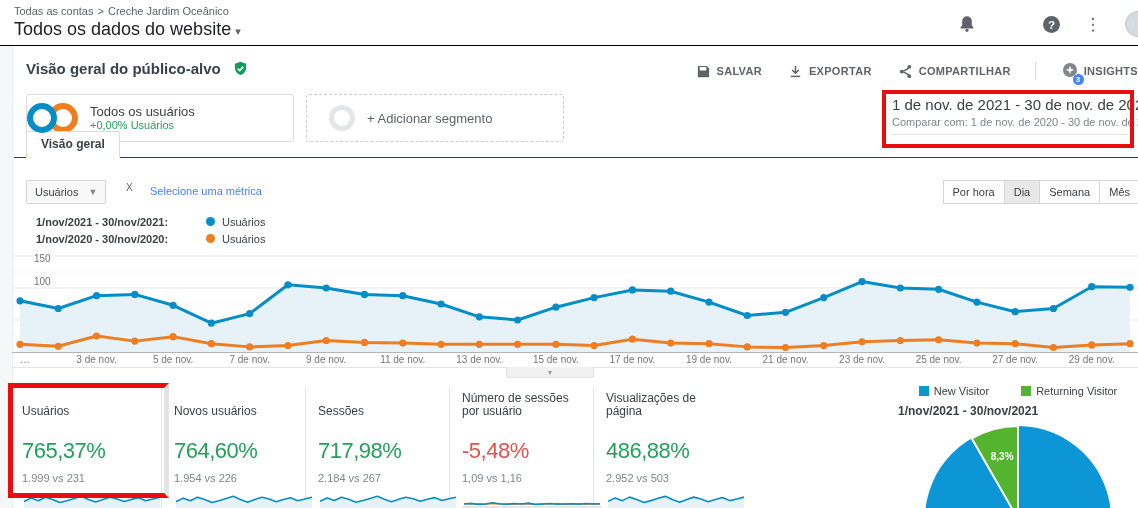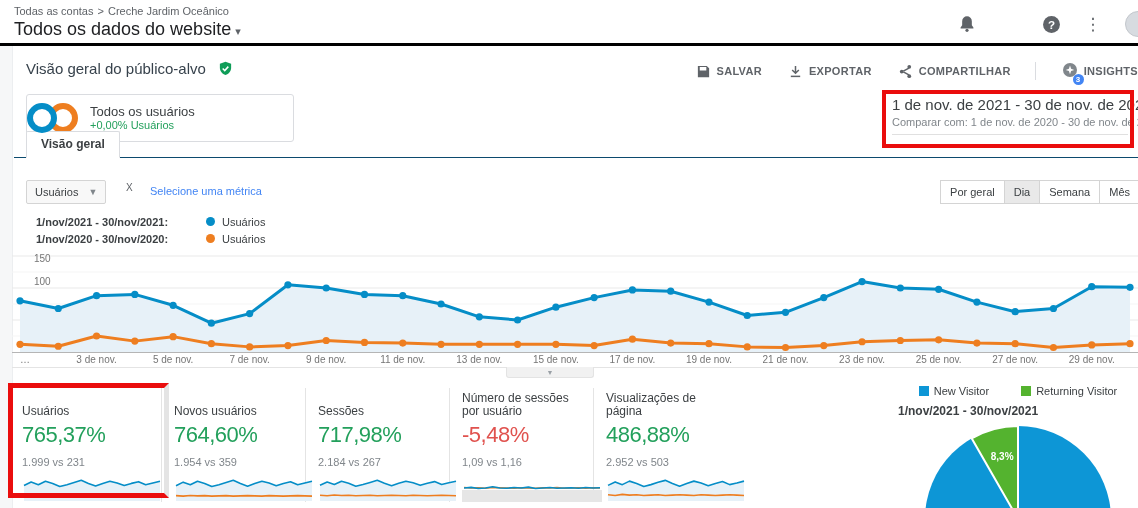--- a/index.html
+++ b/index.html
@@ -2,34 +2,34 @@
 <html><head>
 <meta charset="utf-8">
 <style>
   * { box-sizing: border-box; }
   html,body { margin:0; padding:0; }
   body {
     width:1138px; height:508px; overflow:hidden; position:relative;
     font-family:"Liberation Sans", sans-serif; background:#fff; color:#3c4043;
   }
   
-  .topbar { position:absolute; top:0; left:0; right:0; height:46px; background:#fff; border-bottom:3px solid #000000; }
+  .topbar { position:absolute; top:0; left:0; right:0; height:46px; background:#fff; border-bottom:1px solid #000000; }
   .breadcrumb { position:absolute; top:5px; left:14px; font-size:11px; color:#5f6368; }
   .breadcrumb .sep { margin:0 4px; }
   .acct-title { position:absolute; top:19px; left:14px; font-size:18px; color:#202124; }
   .acct-title .caret { font-size:11px; color:#5f6368; margin-left:4px; }
   .top-icons { position:absolute; top:11px; right:-13px; display:flex; align-items:center; gap:22px; }
   .top-icons .ic { width:20px; height:20px; color:#5f6368; display:flex; align-items:center; justify-content:center; }
   .grid-ic { display:grid; grid-template-columns:8px 8px; grid-template-rows:8px 8px; gap:2px; }
   .grid-ic i { background:#5f6368; }
   .kebab { font-size:17px; color:#5f6368; line-height:1; }
   .avatar { width:26px; height:26px; border-radius:50%; background:#d7dbe0; border:1px solid #c3c7cc; }
   
   .sec-head { position:absolute; top:56px; left:14px; right:0; height:32px; }
-  .sec-title { position:absolute; left:12px; top:4px; font-size:15px; font-weight:normal; color:#37424c; display:flex; align-items:center; gap:12px; }
+  .sec-title { position:absolute; left:12px; top:4px; font-size:15px; font-weight:bold; color:#37424c; display:flex; align-items:center; gap:12px; }
   .actions { position:absolute; right:0; top:6px; display:flex; align-items:center; font-size:11px; font-weight:bold; color:#5f6368; white-space:nowrap; }
   .action { display:flex; align-items:center; gap:6px; margin-left:26px; letter-spacing:.3px; }
   .actions .vr { width:1px; height:18px; background:#dadce0; margin-left:24px; }
   .insight-wrap { position:relative; }
   .badge { position:absolute; right:-6px; bottom:-5px; width:11px; height:11px; background:#4285f4; color:#fff; border-radius:50%; font-size:8px; font-weight:bold; display:flex; align-items:center; justify-content:center; }
   
   .seg-row { position:absolute; top:94px; left:14px; right:0; height:52px; }
   .seg-card { position:absolute; left:12px; top:0; width:268px; height:48px; background:#fff; border:1px solid #dadce0; border-radius:3px; display:flex; align-items:center; }
   .rings { display:flex; align-items:center; margin-right:12px; }
   .ring { width:30px; height:30px; border-radius:50%; border:6px solid; background:#fff; }
@@ -66,21 +66,21 @@
   .leg-series { color:#3c4043; }
   
   .chartwrap { position:absolute; top:252px; left:12px; width:1126px; height:116px; border-bottom:1px solid #e4e4e4; }
   .collapse-pill { position:absolute; top:367px; left:506px; width:88px; height:11px; background:#f1f1f1; border:1px solid #e3e3e3; border-top:none; border-radius:0 0 3px 3px; display:flex; align-items:center; justify-content:center; font-size:7px; color:#9aa0a6; line-height:1; }
   
   .cards { position:absolute; top:388px; left:18px; display:flex; }
   .card { width:144px; padding:0 12px 0 4px; border-right:1px solid #e4e4e4; }
   .card:last-child { border-right:none; }
   .card + .card { padding-left:12px; }
   .card-label { height:30px; display:flex; align-items:flex-end; font-size:12px; color:#3c4043; line-height:13px; }
-  .card-pct { font-size:22px; margin-top:4px; letter-spacing:-.5px; }
+  .card-pct { font-size:22px; margin-top:20px; letter-spacing:-.5px; }
   .card-pct.up { color:#23a05c; }
   .card-pct.down { color:#e0524e; }
   .card-vals { font-size:11px; color:#80868b; margin-top:8px; }
   .card svg { margin-top:4px; display:block; }
   
   .pie-panel { position:absolute; left:898px; top:385px; width:240px; height:123px; overflow:hidden; }
   .pie-legend { display:flex; justify-content:center; gap:32px; font-size:11px; color:#3c4043; align-items:center; }
   .pie-legend .sq { width:10px; height:10px; display:inline-block; margin-right:5px; vertical-align:-1px; }
   .pie-title { font-size:12px; font-weight:bold; color:#3c4043; margin-top:7px; }
   .pie-svg-wrap { display:flex; justify-content:center; margin-top:3px; }
@@ -173,41 +173,45 @@
   <div class="seg-card">
     <span class="rings">
         <span class="ring blue"></span>
         <span class="ring orange"></span>
       </span>
     <span>
       <div class="seg-name">Todos os usuários</div>
       <div class="seg-delta">+0,00% Usuários</div>
     </span>
   </div>
+  <div class="seg-add">
+    <span class="gray-ring"></span>
+    <span>+ Adicionar segmento</span>
+  </div>
 </div>
 
 <div class="date-block">
   <div class="date-primary">1 de nov. de 2021 - 30 de nov. de 2021</div>
   <div class="date-compare">Comparar com: 1 de nov. de 2020 - 30 de nov. de 2020</div>
 </div>
 <div class="red-box date"></div>
 
 <div class="tabstrip">
   <span class="tab">Visão geral</span>
 </div>
 
 <div class="controls">
   <span class="dd">
     <span>Usuários</span>
     <span class="caret">▼</span>
   </span>
   <span class="vs-x">X</span>
   <span class="sel-metric">Selecione uma métrica</span>
   <span class="gran">
-    <button>Por geral</button>
+    <button>Por hora</button>
     <button class="active">Dia</button>
     <button>Semana</button>
     <button>Mês</button>
   </span>
 </div>
 
 <div class="legend">
   <div class="leg-row">
     <span class="leg-date">1/nov/2021 - 30/nov/2021:</span>
     <span class="leg-dot" id="dot0" style="background: rgb(5, 141, 199);"></span>
@@ -324,21 +328,21 @@
     <svg class="spark" width="140" height="30" viewBox="0 0 140 30">
         <path d="M2,29 L2,13.55892786756011 L9.157894736842106,10.090264091446588 L16.315789473684212,12.691761923531729 L23.473684210526315,9.22309814741821 L30.63157894736842,11.391013007489159 L37.78947368421053,14.426093811588489 L44.94736842105263,12.691761923531729 L52.10526315789474,10.523847063460778 L59.26315789473684,8.35593220338983 L66.42105263157895,11.391013007489159 L73.57894736842105,13.992510839574297 L80.73684210526316,11.391013007489159 L87.89473684210526,9.22309814741821 L95.05263157894737,10.957430035474967 L102.21052631578948,13.55892786756011 L109.36842105263158,11.391013007489159 L116.52631578947368,9.656681119432399 L123.6842105263158,12.691761923531729 L130.8421052631579,10.957430035474967 L138,9.22309814741821 L138,29 Z" fill="#e7f1f8"></path>
         <polyline points="2,23.53133622388648 9.157894736842106,23.96491919590067 16.315789473684212,23.314544737879384 23.473684210526315,23.748127709893573 30.63157894736842,23.53133622388648 37.78947368421053,23.96491919590067 44.94736842105263,23.748127709893573 52.10526315789474,23.53133622388648 59.26315789473684,23.96491919590067 66.42105263157895,23.748127709893573 73.57894736842105,23.53133622388648 80.73684210526316,23.748127709893573 87.89473684210526,23.96491919590067 95.05263157894737,23.53133622388648 102.21052631578948,23.748127709893573 109.36842105263158,23.96491919590067 116.52631578947368,23.748127709893573 123.6842105263158,23.53133622388648 130.8421052631579,23.748127709893573 138,23.96491919590067" fill="none" stroke="#ee7e20" stroke-width="1.6" stroke-linejoin="round"></polyline>
         <polyline points="2,13.55892786756011 9.157894736842106,10.090264091446588 16.315789473684212,12.691761923531729 23.473684210526315,9.22309814741821 30.63157894736842,11.391013007489159 37.78947368421053,14.426093811588489 44.94736842105263,12.691761923531729 52.10526315789474,10.523847063460778 59.26315789473684,8.35593220338983 66.42105263157895,11.391013007489159 73.57894736842105,13.992510839574297 80.73684210526316,11.391013007489159 87.89473684210526,9.22309814741821 95.05263157894737,10.957430035474967 102.21052631578948,13.55892786756011 109.36842105263158,11.391013007489159 116.52631578947368,9.656681119432399 123.6842105263158,12.691761923531729 130.8421052631579,10.957430035474967 138,9.22309814741821" fill="none" stroke="#058dc7" stroke-width="1.6" stroke-linejoin="round"></polyline>
       </svg>
   </div>
 
   <div class="card">
     <div class="card-label">Novos usuários</div>
     <div class="card-pct up">764,60%</div>
-    <div class="card-vals">1.954 vs 359</div>
+    <div class="card-vals">1.954 vs 226</div>
     <svg class="spark" width="140" height="30" viewBox="0 0 140 30">
         <path d="M2,29 L2,13.682808716707019 L9.157894736842106,10.131557707828893 L16.315789473684212,12.794995964487487 L23.473684210526315,9.243744955609362 L30.63157894736842,11.46327683615819 L37.78947368421053,14.570621468926554 L44.94736842105263,12.794995964487487 L52.10526315789474,10.575464083938659 L59.26315789473684,8.35593220338983 L66.42105263157895,11.46327683615819 L73.57894736842105,14.126715092816784 L80.73684210526316,11.46327683615819 L87.89473684210526,9.243744955609362 L95.05263157894737,11.019370460048425 L102.21052631578948,13.682808716707019 L109.36842105263158,11.46327683615819 L116.52631578947368,9.687651331719128 L123.6842105263158,12.794995964487487 L130.8421052631579,11.019370460048425 L138,9.243744955609362 L138,29 Z" fill="#e7f1f8"></path>
         <polyline points="2,23.670702179176754 9.157894736842106,24.114608555286523 16.315789473684212,23.44874899112187 23.473684210526315,23.89265536723164 30.63157894736842,23.670702179176754 37.78947368421053,24.114608555286523 44.94736842105263,23.89265536723164 52.10526315789474,23.670702179176754 59.26315789473684,24.114608555286523 66.42105263157895,23.89265536723164 73.57894736842105,23.670702179176754 80.73684210526316,23.89265536723164 87.89473684210526,24.114608555286523 95.05263157894737,23.670702179176754 102.21052631578948,23.89265536723164 109.36842105263158,24.114608555286523 116.52631578947368,23.89265536723164 123.6842105263158,23.670702179176754 130.8421052631579,23.89265536723164 138,24.114608555286523" fill="none" stroke="#ee7e20" stroke-width="1.6" stroke-linejoin="round"></polyline>
         <polyline points="2,13.682808716707019 9.157894736842106,10.131557707828893 16.315789473684212,12.794995964487487 23.473684210526315,9.243744955609362 30.63157894736842,11.46327683615819 37.78947368421053,14.570621468926554 44.94736842105263,12.794995964487487 52.10526315789474,10.575464083938659 59.26315789473684,8.35593220338983 66.42105263157895,11.46327683615819 73.57894736842105,14.126715092816784 80.73684210526316,11.46327683615819 87.89473684210526,9.243744955609362 95.05263157894737,11.019370460048425 102.21052631578948,13.682808716707019 109.36842105263158,11.46327683615819 116.52631578947368,9.687651331719128 123.6842105263158,12.794995964487487 130.8421052631579,11.019370460048425 138,9.243744955609362" fill="none" stroke="#058dc7" stroke-width="1.6" stroke-linejoin="round"></polyline>
       </svg>
   </div>
 
   <div class="card">
     <div class="card-label">Sessões</div>
     <div class="card-pct up">717,98%</div>

